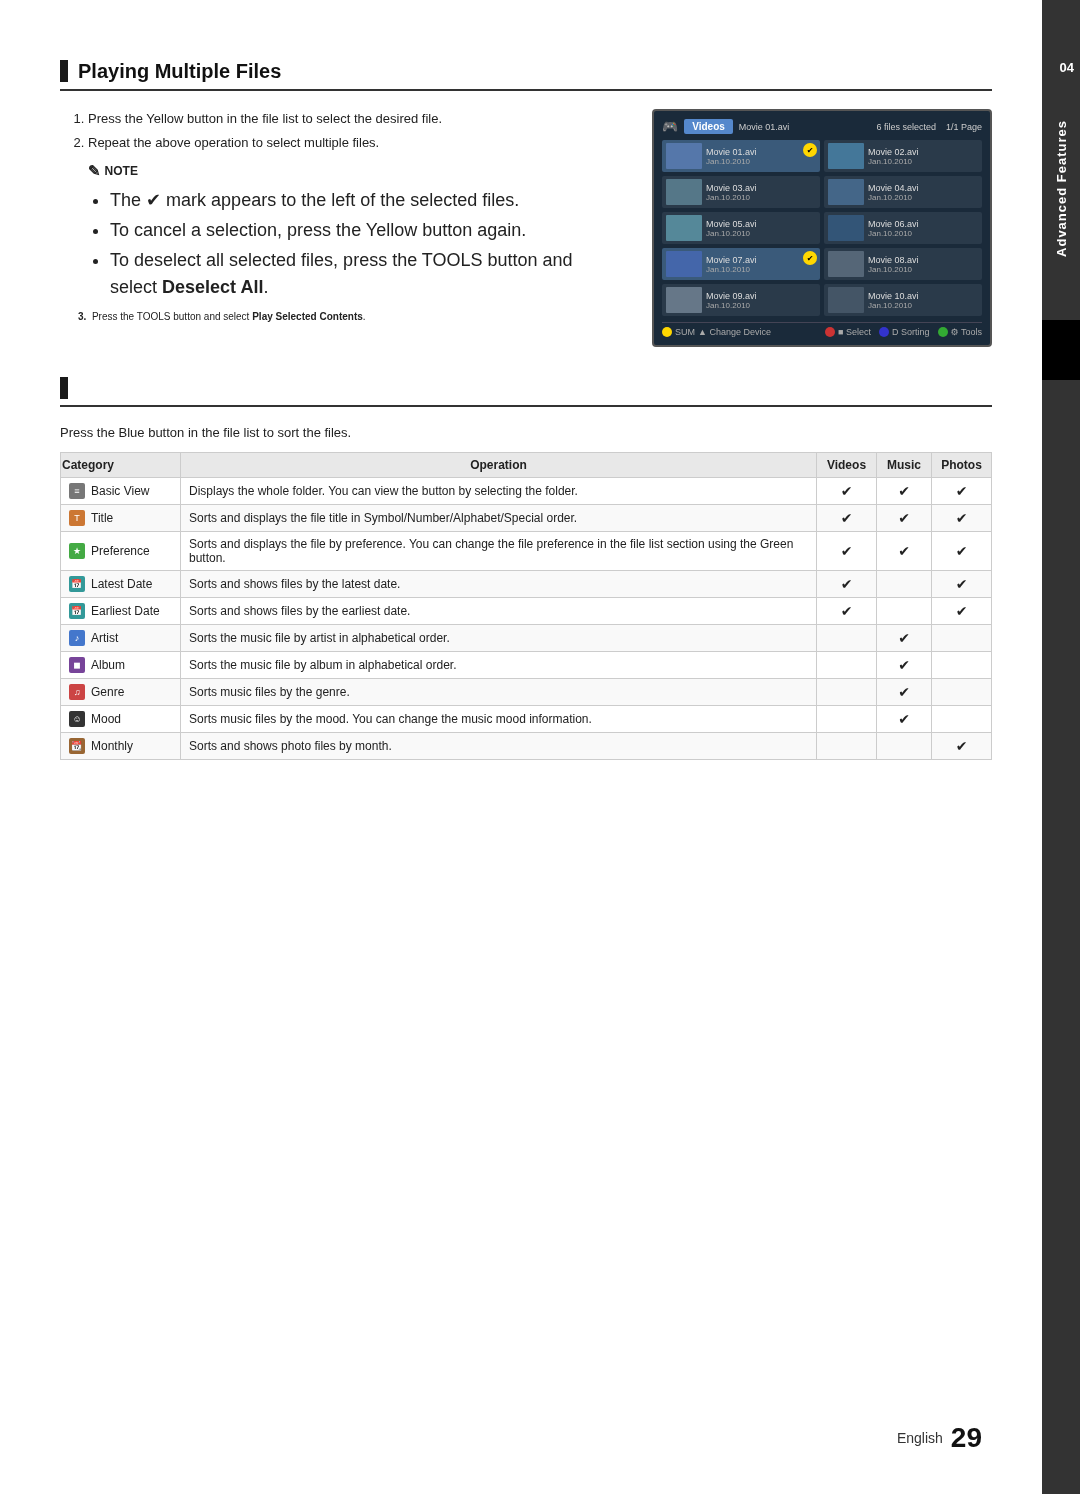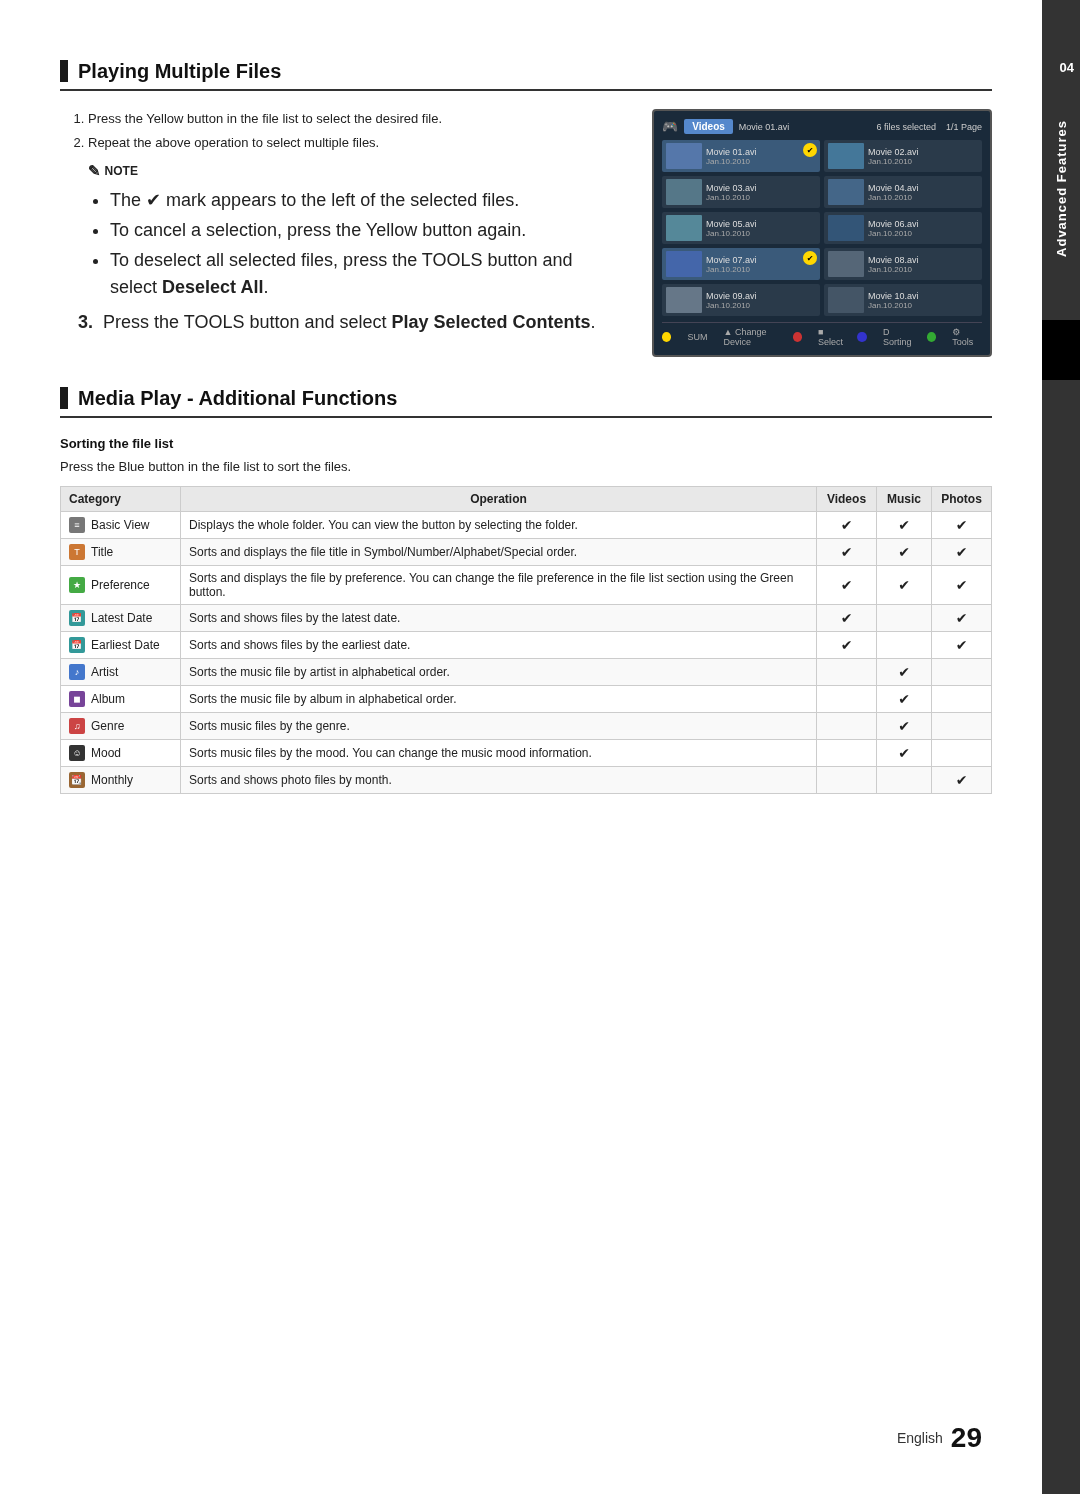--- a/index.html
+++ b/index.html
@@ -232,40 +232,40 @@
       display: flex;
       justify-content: space-between;
       border-top: 1px solid #445;
       padding-top: 4px;
       font-size: 9px;
       color: #aaa;
     }
     .tv-btn {
       display: inline-flex;
       align-items: center;
-      gap: 16px;
+      gap: 3px;
     }
     .btn-color {
       width: 10px;
       height: 10px;
       border-radius: 50%;
       display: inline-block;
     }
 
     
     .sort-table {
       width: 100%;
       border-collapse: collapse;
       margin-top: 12px;
       font-size: 12px;
     }
     .sort-table th {
       background: #e8e8e8;
       border: 1px solid #ccc;
-      padding: 5px 8px;
+      padding: 5px 1px;
       text-align: left;
       font-weight: bold;
       font-size: 12px;
     }
     .sort-table th.center {
       text-align: center;
     }
     .sort-table td {
       border: 1px solid #ccc;
       padding: 5px 8px;
@@ -355,21 +355,21 @@
                   <span>NOTE</span>
                 </div>
                 <ul>
                   <li>The ✔ mark appears to the left of the selected files.</li>
                   <li>To cancel a selection, press the Yellow button again.</li>
                   <li>To deselect all selected files, press the TOOLS button and select <strong>Deselect All</strong>.</li>
                 </ul>
               </div>
             </li>
           </ol>
-          <div style="margin-left:18px; font-size:18px; line-height:1.5;">
+          <div style="margin-left:18px; font-size:10px; line-height:1.5;">
             <strong>3.</strong>&nbsp; Press the TOOLS button and select <strong>Play Selected Contents</strong>.
           </div>
         </div>
 
 
       </div>
 
       <div class="screenshot-column">
         <div class="tv-screen">
           <div class="tv-header">
@@ -480,25 +480,23 @@
               </span>
             </div>
           </div>
         </div>
       </div>
     </div>
 
     <div class="second-section">
       <div class="section-heading">
         <div class="section-heading-bar"></div>
-        <span class="section-heading-title">Media Play - Additional Functions</span>
       </div>
 
       <div class="subsection">
-        <div class="subsection-title">Sorting the file list</div>
         <p style="font-size:13px;margin-bottom:10px;">Press the Blue button in the file list to sort the files.</p>
 
         <table class="sort-table">
           <thead>
             <tr>
               <th style="width:120px;">Category</th>
               <th class="center">Operation</th>
               <th class="center" style="width:60px;">Videos</th>
               <th class="center" style="width:55px;">Music</th>
               <th class="center" style="width:60px;">Photos</th>

